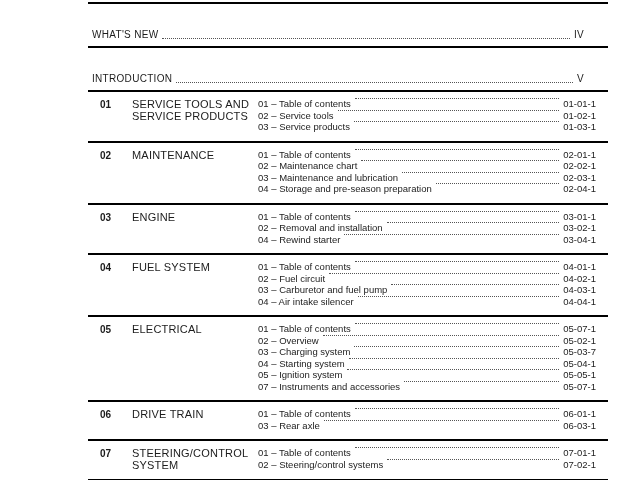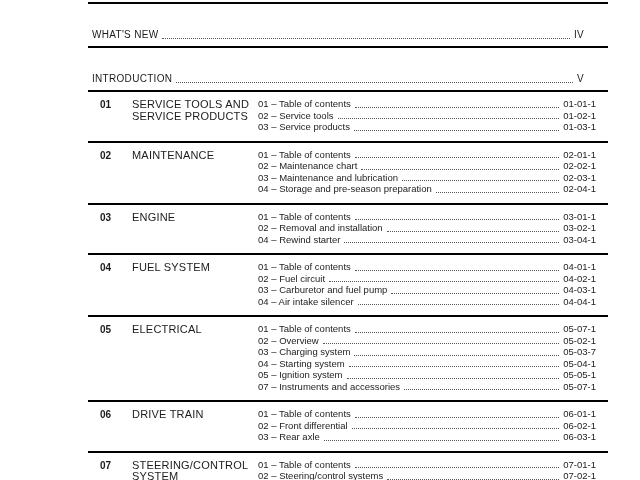--- a/index.html
+++ b/index.html
@@ -58,21 +58,21 @@
     padding: 1px 8px 0 0;
     box-sizing: border-box;
   }
   .entries {
     flex: 1 1 auto;
     display: flex;
     flex-direction: column;
   }
   .entry {
     display: flex;
-    align-items: flex-end;
+    align-items: flex-start;
     font-size: 9.5px;
     line-height: 11.5px;
   }
   .entry .label { white-space: nowrap; }
 </style>
 </head>
 <body>
 
 <div class="page">
   <div class="rule"></div>
@@ -229,25 +229,20 @@
       <div class="section">
         <div class="sec-num">06</div>
         <div class="sec-title">DRIVE TRAIN</div>
         <div class="entries">
           <div class="entry">
             <span class="label">01 – Table of contents</span>
             <span class="leader"></span>
             <span class="pg">06-01-1</span>
           </div>
           <div class="entry">
-            <span class="label">02 – Front differential</span>
-            <span class="leader"></span>
-            <span class="pg">06-02-1</span>
-          </div>
-          <div class="entry">
             <span class="label">03 – Rear axle</span>
             <span class="leader"></span>
             <span class="pg">06-03-1</span>
           </div>
         </div>
       </div>
       <div class="rule"></div>
       <div class="section">
         <div class="sec-num">07</div>
         <div class="sec-title">STEERING/CONTROL SYSTEM</div>

